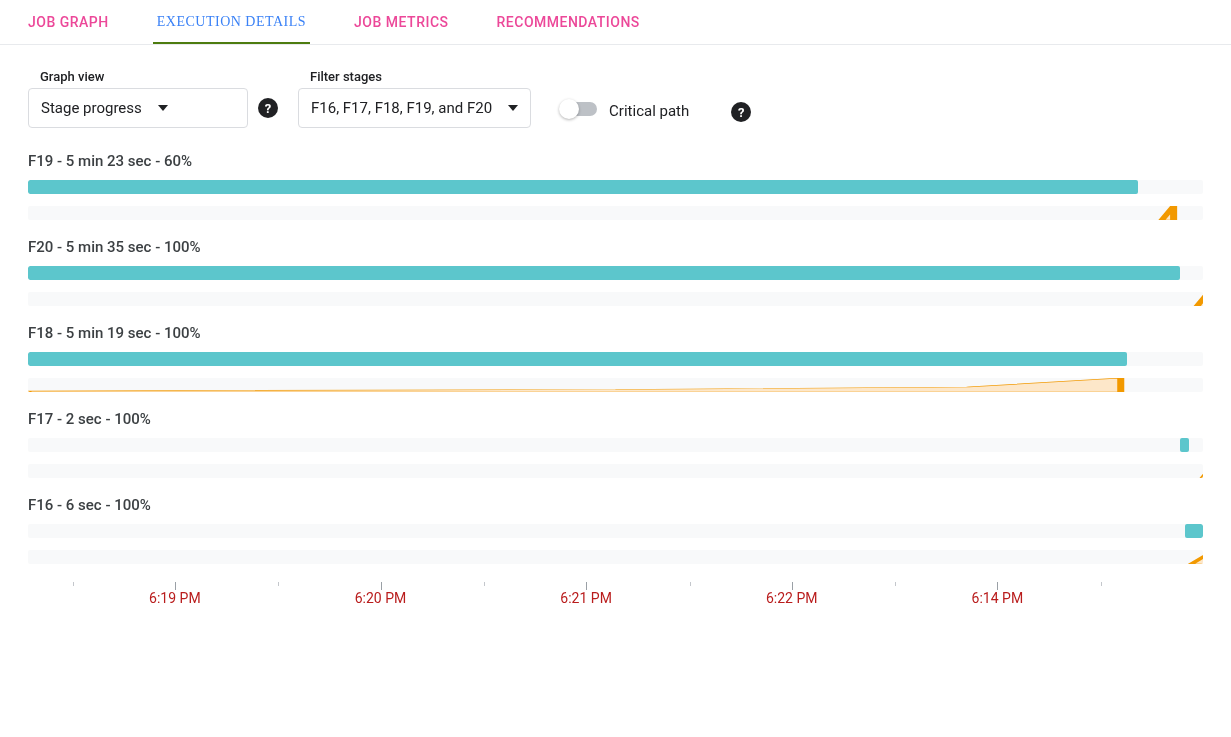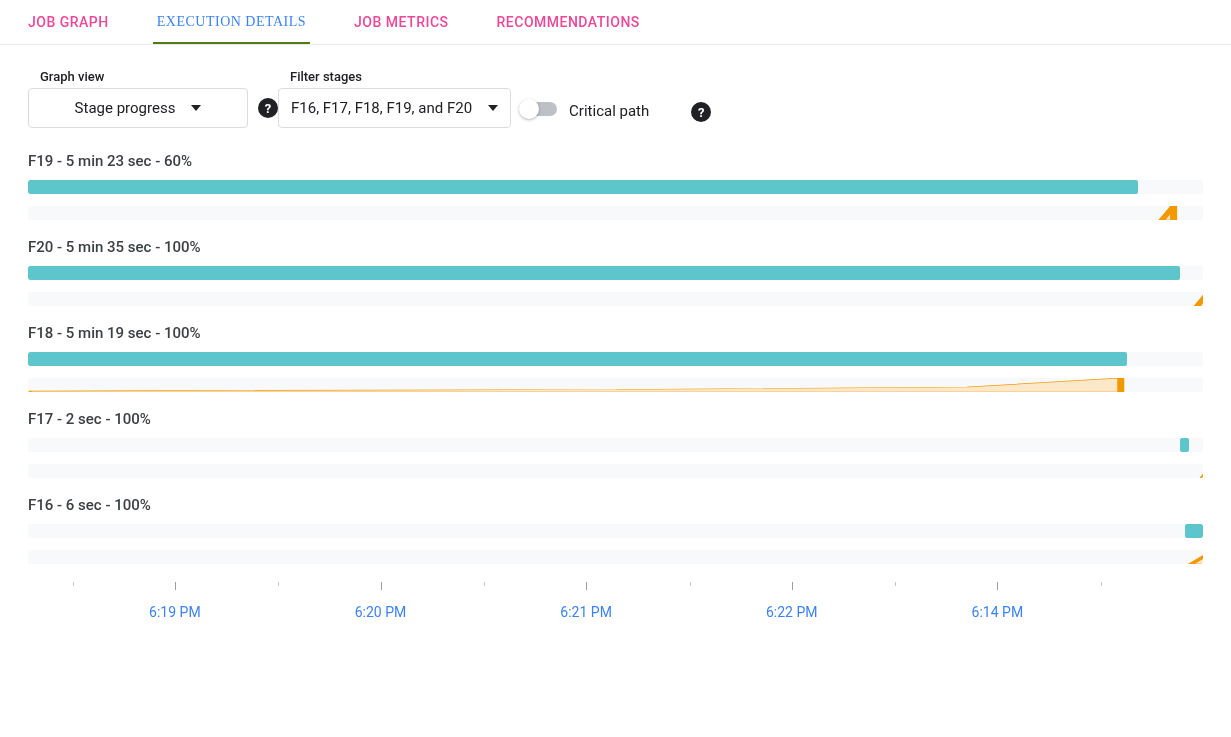--- a/index.html
+++ b/index.html
@@ -31,20 +31,21 @@
   .tab.active {
     color: #3b82f6;
     border-bottom: 2px solid #4d7c0f;
     font-family: Liberation Serif, serif;
   }
 
   
   .controls {
     display: flex;
     align-items: flex-end;
+    gap: 20px;
     padding: 24px 28px 8px;
   }
   .control-group {
     display: flex;
     flex-direction: column;
   }
   .control-label {
     font-size: 13px;
     font-weight: 500;
     color: #202124;
@@ -55,21 +56,21 @@
     align-items: center;
     gap: 10px;
   }
   .select-box {
     border: 1px solid #dadce0;
     border-radius: 4px;
     padding: 0 12px;
     height: 40px;
     display: flex;
     align-items: center;
-    justify-content: center;
+    justify-content: flex-start;
     font-size: 15px;
     color: #202124;
     cursor: pointer;
     background: #fff;
     min-width: 220px;
   }
   .select-box .caret {
     margin-left: 16px;
     width: 0; height: 0;
     border-left: 5px solid transparent;
@@ -156,23 +157,23 @@
   }
   .tick {
     position: absolute;
     top: 0;
     width: 1px; height: 8px;
     background: #9aa0a6;
   }
   .tick.minor { height: 4px; background: #c4c7cc; }
   .tick-label {
     position: absolute;
-    top: 22px;
+    top: 8px;
     font-size: 14px;
-    color: #3b82f6;
+    color: #b91c1c;
     transform: translateX(-50%);
     white-space: nowrap;
   }
 </style>
 </head>
 <body>
 
 <div class="tabs">
   <div class="tab">JOB GRAPH</div>
   <div class="tab active">EXECUTION DETAILS</div>

